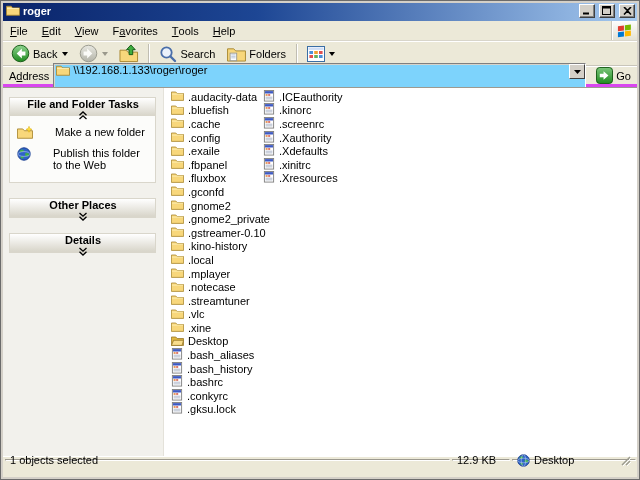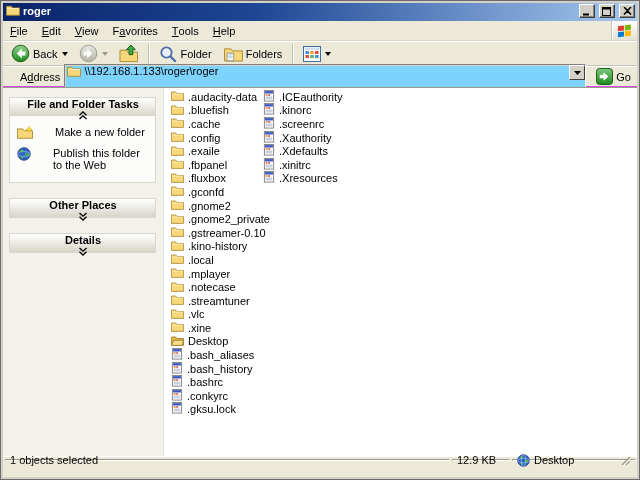--- a/index.html
+++ b/index.html
@@ -10,21 +10,21 @@
     position:relative; width:640px; height:480px;
     background:#ece9d8;
     border:3px solid #d4d0c8;
     box-shadow: inset 1px 1px 0 #ffffff, inset -1px -1px 0 #808080;
     display:flex; flex-direction:column;
     outline:1px solid #6b6b6b; outline-offset:-1px;
   }
 
   
   .titlebar{
-    height:18px; flex:0 0 18px; display:flex; 
+    height:18px; flex:0 0 18px; display:flex; align-items:center;
     background:linear-gradient(90deg,#0a246a 0%, #1d4694 40%, #a6caf0 100%);
     padding:1px 2px 4px 3px; gap:3px;
   }
   .title-text{ color:#fff; font-weight:bold; font-size:11px; flex:1; line-height:14px; }
   .win-btn{
     width:16px; height:14px; background:#d4d0c8; margin-left:1px;
     border:1px solid; border-color:#ffffff #404040 #404040 #ffffff;
     box-shadow: inset -1px -1px 0 #808080;
     display:flex; align-items:center; justify-content:center;
   }
@@ -49,22 +49,22 @@
   }
   .tb-btn{ display:flex; align-items:center; gap:3px; padding:12px 4px; height:22px; border:1px solid transparent; }
   .tb-label{ padding-right:1px; }
   .drop-arrow{ width:0; height:0; border-left:3px solid transparent; border-right:3px solid transparent; border-top:4px solid #000; margin-left:1px; }
   .drop-arrow.dis{ border-top-color:#9a988c; }
   .tb-sep{ width:2px; height:20px; margin:0 3px; border-left:1px solid #c0bdb2; border-right:1px solid #ffffff; }
 
   
   .addressbar{
     height:21px; flex:0 0 21px; display:flex; align-items:center;
-    background:#ece9d8; border-top:1px solid #fff; border-bottom:1px solid #d946ef;
-    padding:0 2px 0 17px; gap:4px;
+    background:#ece9d8; border-top:1px solid #fff; border-bottom:3px solid #d946ef;
+    padding:0 2px 0 6px; gap:4px;
   }
   .addr-combo{
     flex:1; height:25px; background:#7dd3fc; display:flex; align-items:flex-start;
     border:1px solid; border-color:#808080 #ffffff #ffffff #808080;
     box-shadow: inset 1px 1px 0 #d6d3ca; padding-left:2px;
   }
   .addr-text{ flex:1; padding-left:3px; white-space:nowrap; overflow:hidden; }
   .combo-drop{
     width:16px; height:15px; background:#d4d0c8; flex:0 0 16px;
     border:1px solid; border-color:#ffffff #404040 #404040 #ffffff;
@@ -190,21 +190,21 @@
           <path d="M1 6.5 h6.4 l1.9 2.1 H19.5 V18.5 H1 z" fill="#f8d77b" stroke="#a8862f"></path>
           <path d="M12.5 1 l4.6 5 h-2.7 v5.2 h-3.8 V6 H7.9 z" fill="#3fae3f" stroke="#145914"></path>
         </svg>
     </span>
     <span class="tb-sep"></span>
     <span class="tb-btn">
       <svg width="18" height="18" viewBox="0 0 18 18">
           <circle cx="7.5" cy="7.5" r="5.2" fill="#eaf1fb" stroke="#4a6ea9" stroke-width="1.8"></circle>
           <line x1="11.5" y1="11.5" x2="16" y2="16" stroke="#4a6ea9" stroke-width="2.4" stroke-linecap="round"></line>
         </svg>
-      <span class="tb-label">Folder</span>
+      <span class="tb-label">Search</span>
     </span>
     <span class="tb-btn">
       <svg width="19" height="16" viewBox="0 0 20 17">
           <path d="M.5 3 h6.6 l2 2.2 H19.5 V16 H.5 z" fill="#f8d77b" stroke="#a8862f"></path>
           <rect x="3.2" y="7.6" width="7" height="8" fill="#fff" stroke="#9a9a92"></rect>
           <path d="M4.4 9.4 h4.6 M4.4 11 h4.6 M4.4 12.6 h4.6" stroke="#b8c4d8"></path>
         </svg>
       <span class="tb-label">Folders</span>
     </span>
     <span class="tb-sep"></span>

